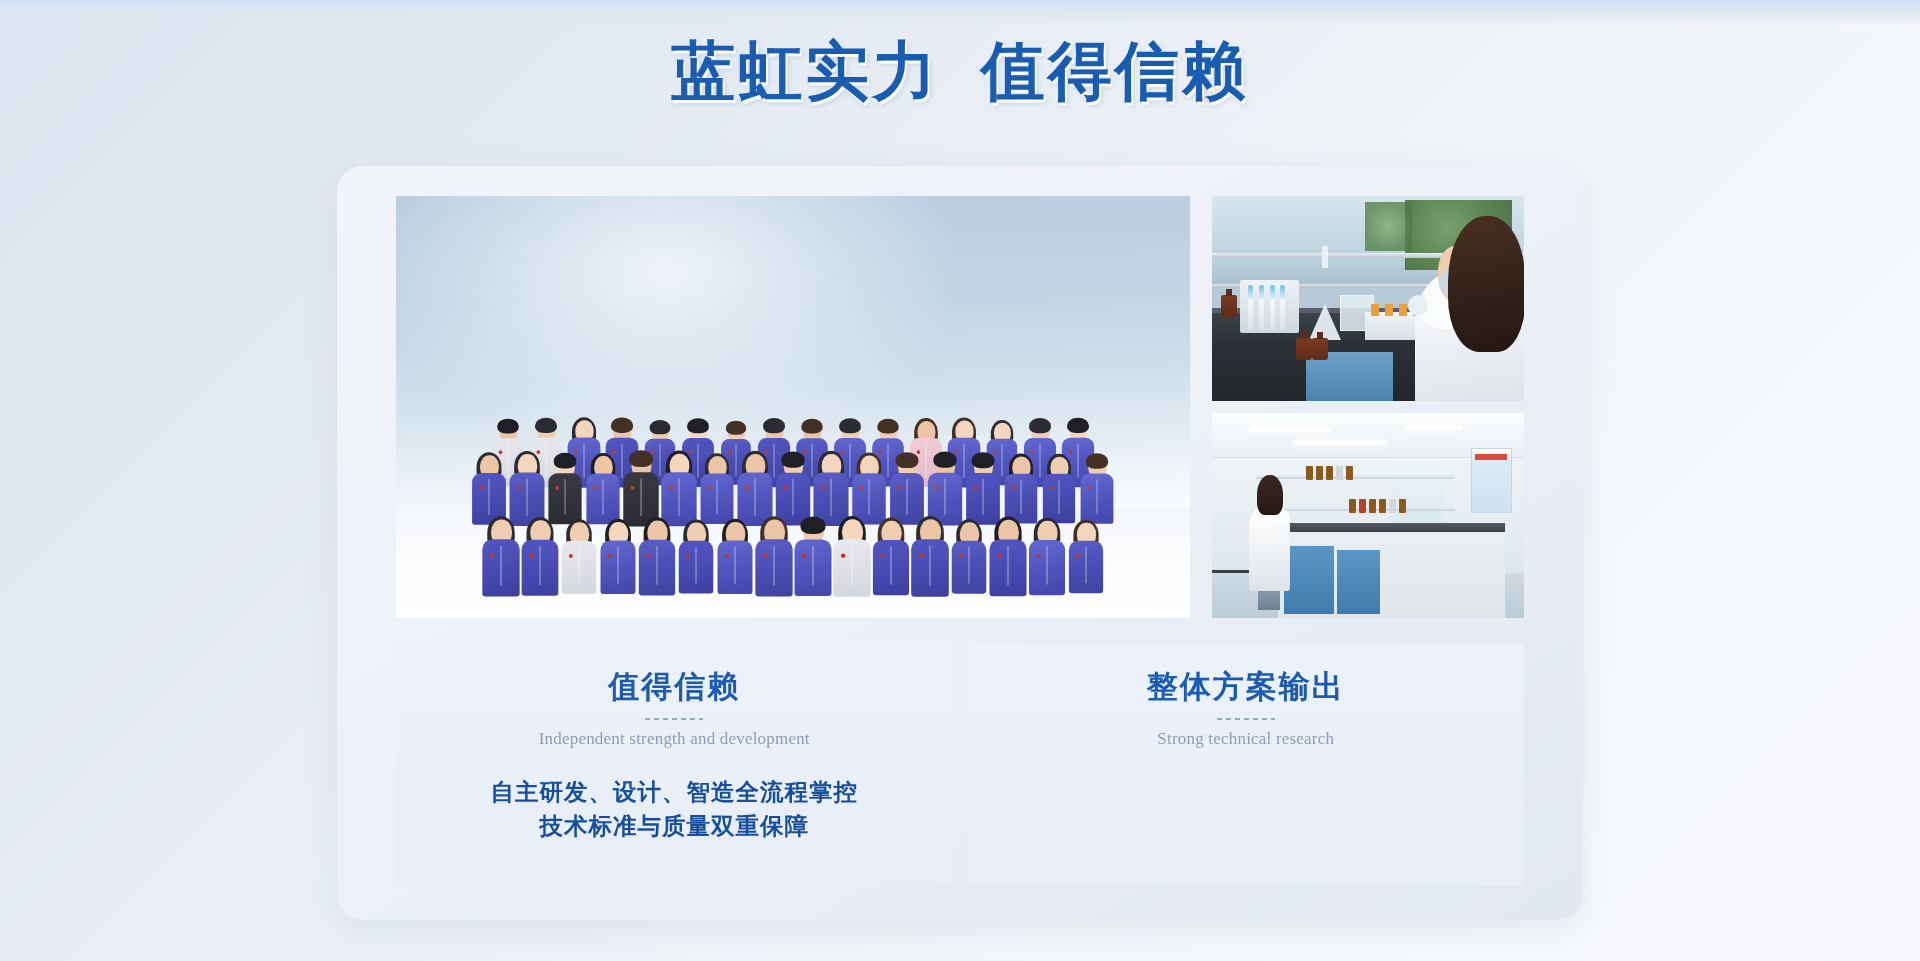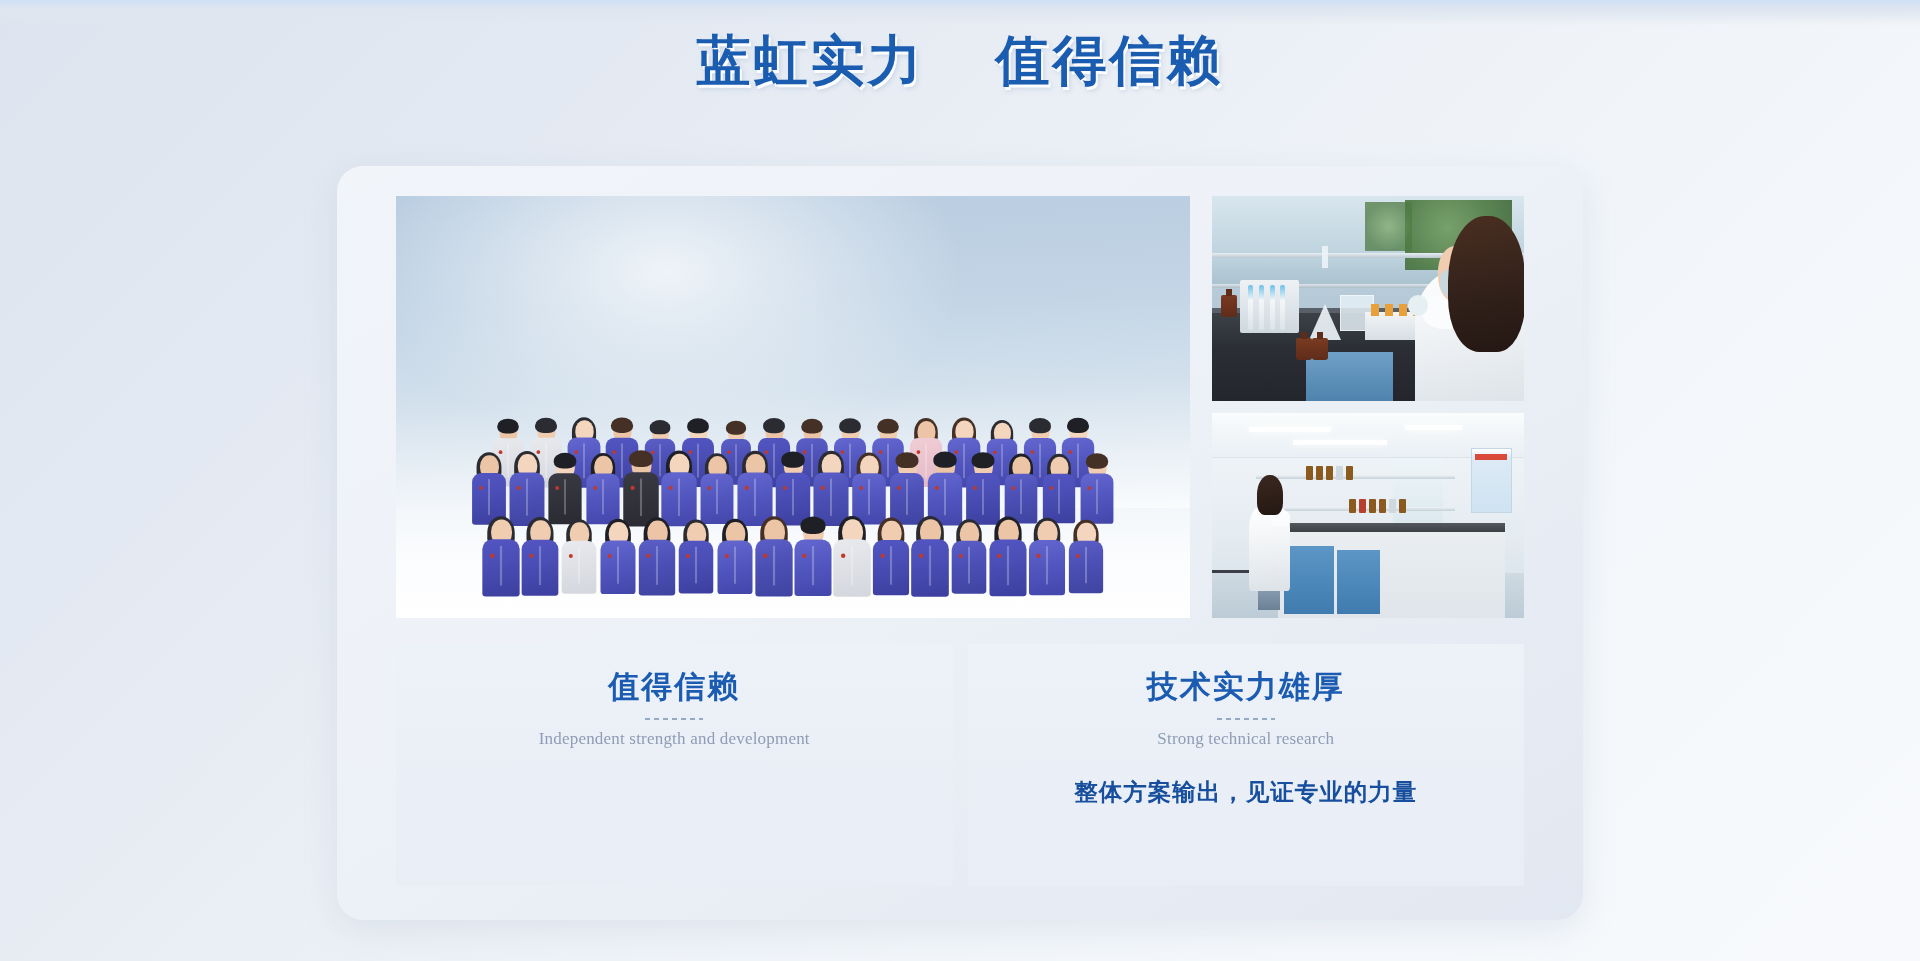--- a/index.html
+++ b/index.html
@@ -9,23 +9,23 @@
     font-family:"Liberation Sans", sans-serif;
     background:
       linear-gradient(180deg, #cfe0f6 0px, #dfe6f0 10px, rgba(223,230,240,0) 26px),
       linear-gradient(135deg, #dde4ef 0%, #e3e9f2 22%, #eef2f7 52%, #f5f8fb 78%, #f7f9fc 100%);
     position:relative;
   }
 
   
   .header { width:100%; text-align:center; padding-top:32px; }
   .main-title {
-    font-family:Liberation Mono, monospace;
+    font-family:Liberation Sans, sans-serif;
     font-weight:bold;
-    font-size:54px;
+    font-size:64px;
     letter-spacing:3px;
     color:#1a5cb0;
     line-height:1.22;
     text-shadow:2px 3px 0 rgba(255,255,255,0.92), 3px 4px 5px rgba(120,150,185,0.30);
     white-space:pre;
   }
   .sub-title {
     margin-top:8px;
     font-size:14.5px;
     letter-spacing:1.55px;
@@ -787,22 +787,23 @@
       </div>
     </div>
   </div>
 
   <div class="cards">
 
     <div class="card">
       <div class="card-title">值得信赖</div>
       <div class="divider"></div>
       <div class="card-sub">Independent strength and development</div>
+      <div class="card-body">自主研发、设计、智造全流程掌控
+技术标准与质量双重保障</div>
     </div>
 
     <div class="card">
-      <div class="card-title">技术实力雄厚</div>
+      <div class="card-title">整体方案输出</div>
       <div class="divider"></div>
       <div class="card-sub">Strong technical research</div>
-      <div class="card-body">整体方案输出，见证专业的力量</div>
     </div>
   </div>
 </div>
 
 </body></html>

